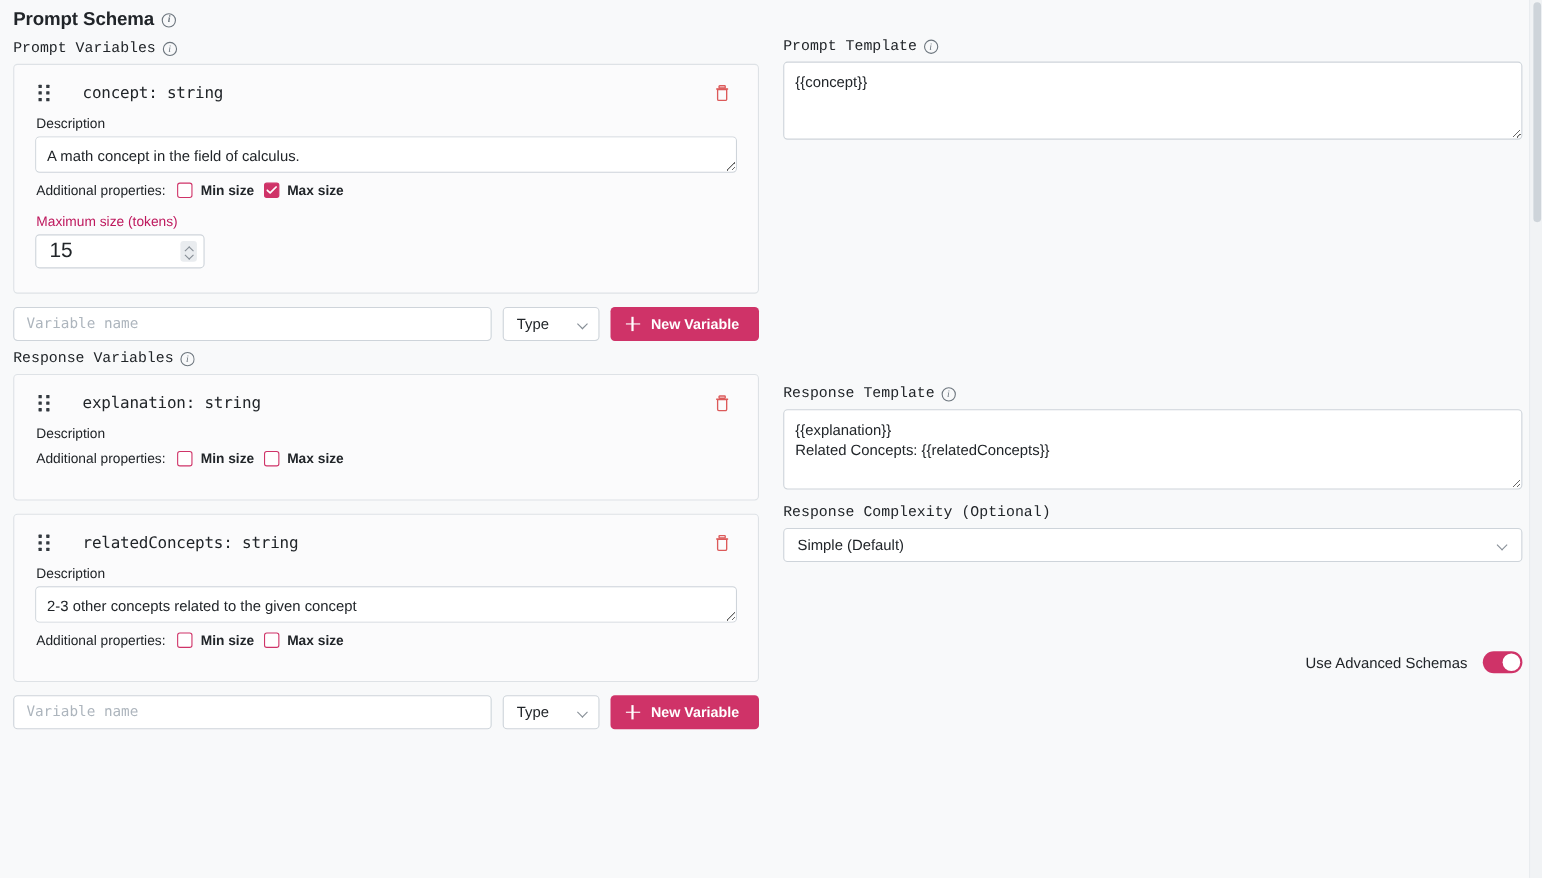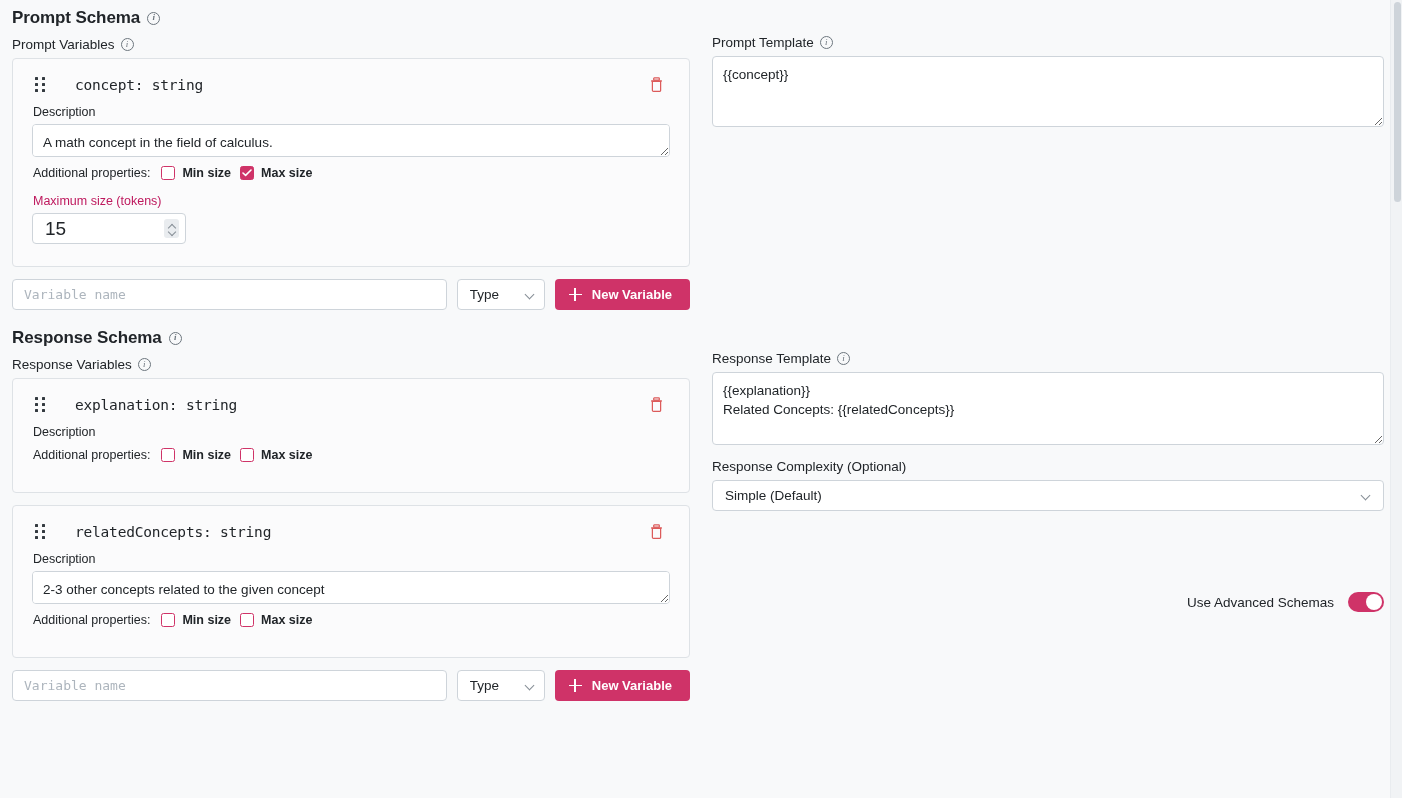--- a/index.html
+++ b/index.html
@@ -43,20 +43,21 @@
     color: #212529;
     letter-spacing: -0.1px;
   }
   .field-label {
     font-size: 13.5px;
     color: #212529;
     display: flex;
     align-items: center;
     gap: 6px;
     margin: 9px 0 6px 0;
+    font-family: Liberation Mono, monospace;
   }
   .field-label.plain { display: block; }
 
   
   .info-icon {
     width: 13px; height: 13px;
     border: 1.2px solid #6c757d;
     border-radius: 50%;
     display: inline-flex;
     align-items: center;
@@ -442,24 +443,20 @@
         <div class="type-select">
           <span>Type</span>
           <span class="chev"></span>
         </div>
         <button class="btn-new">
           <span class="plus"></span>
           <span>New Variable</span>
         </button>
       </div>
 
-      <h2 class="section-title" style="padding-top:18px">
-        <span>Response Schema</span>
-        <span class="info-icon"></span>
-      </h2>
 
       <div class="field-label">
         <span>Response Variables</span>
         <span class="info-icon"></span>
       </div>
 
       <div class="var-card" style="padding-bottom:30px">
         <div class="var-card-header">
           <span class="drag-handle">
             <span></span>

